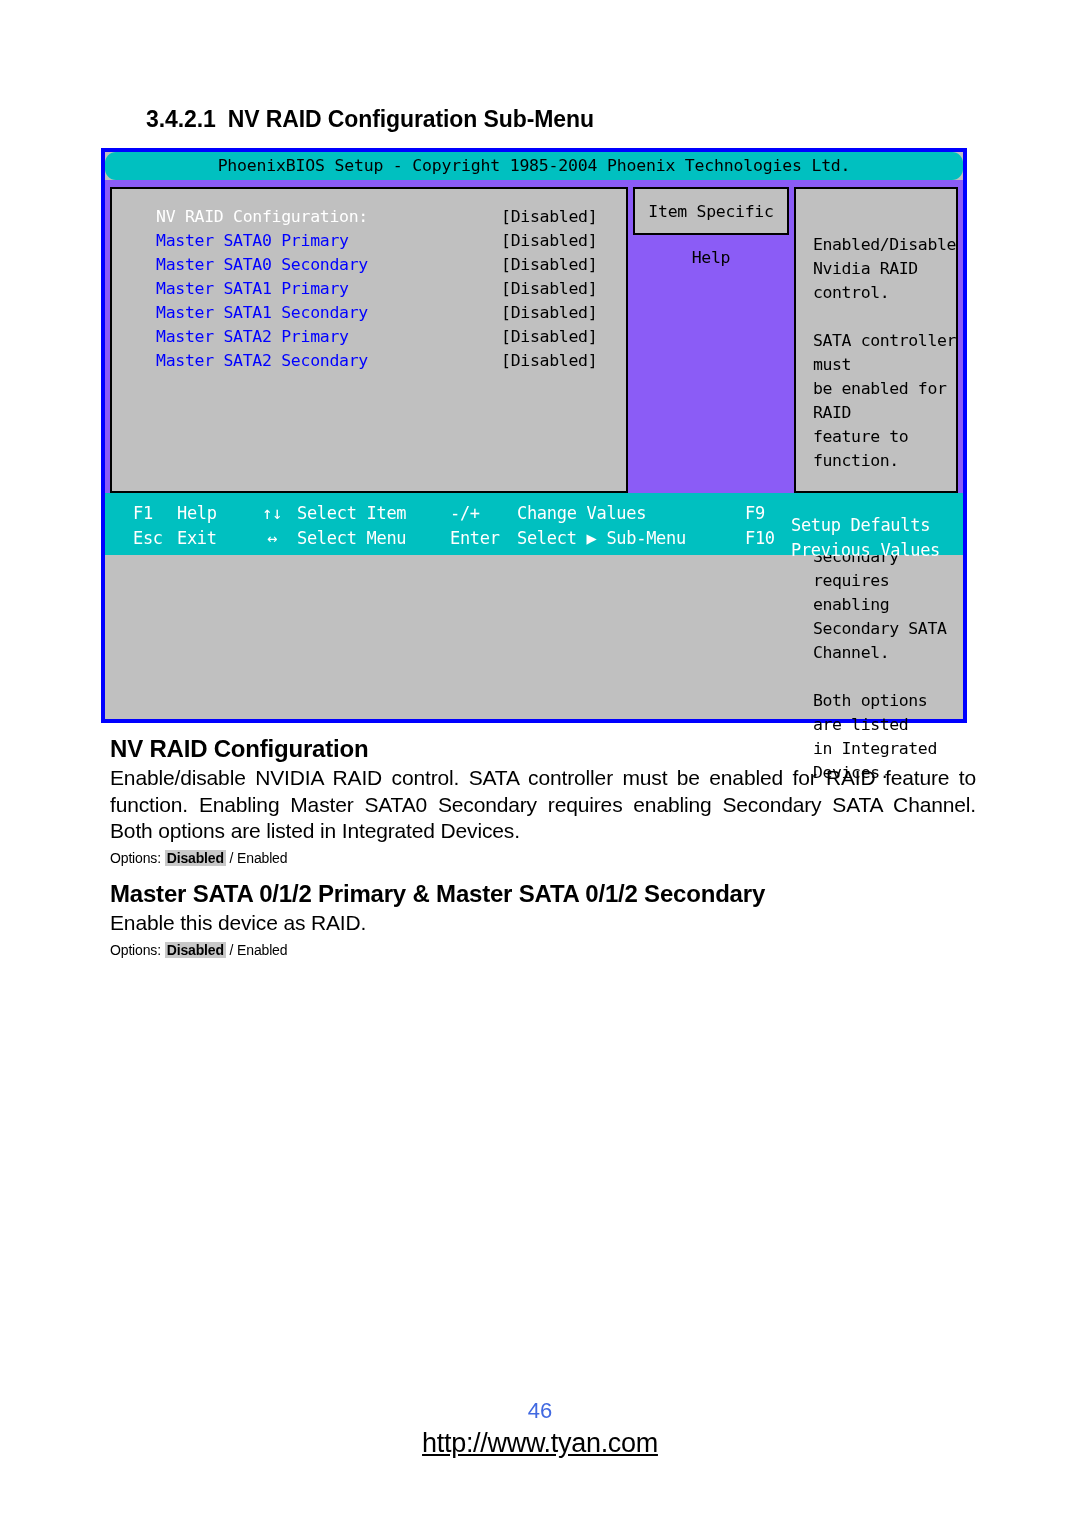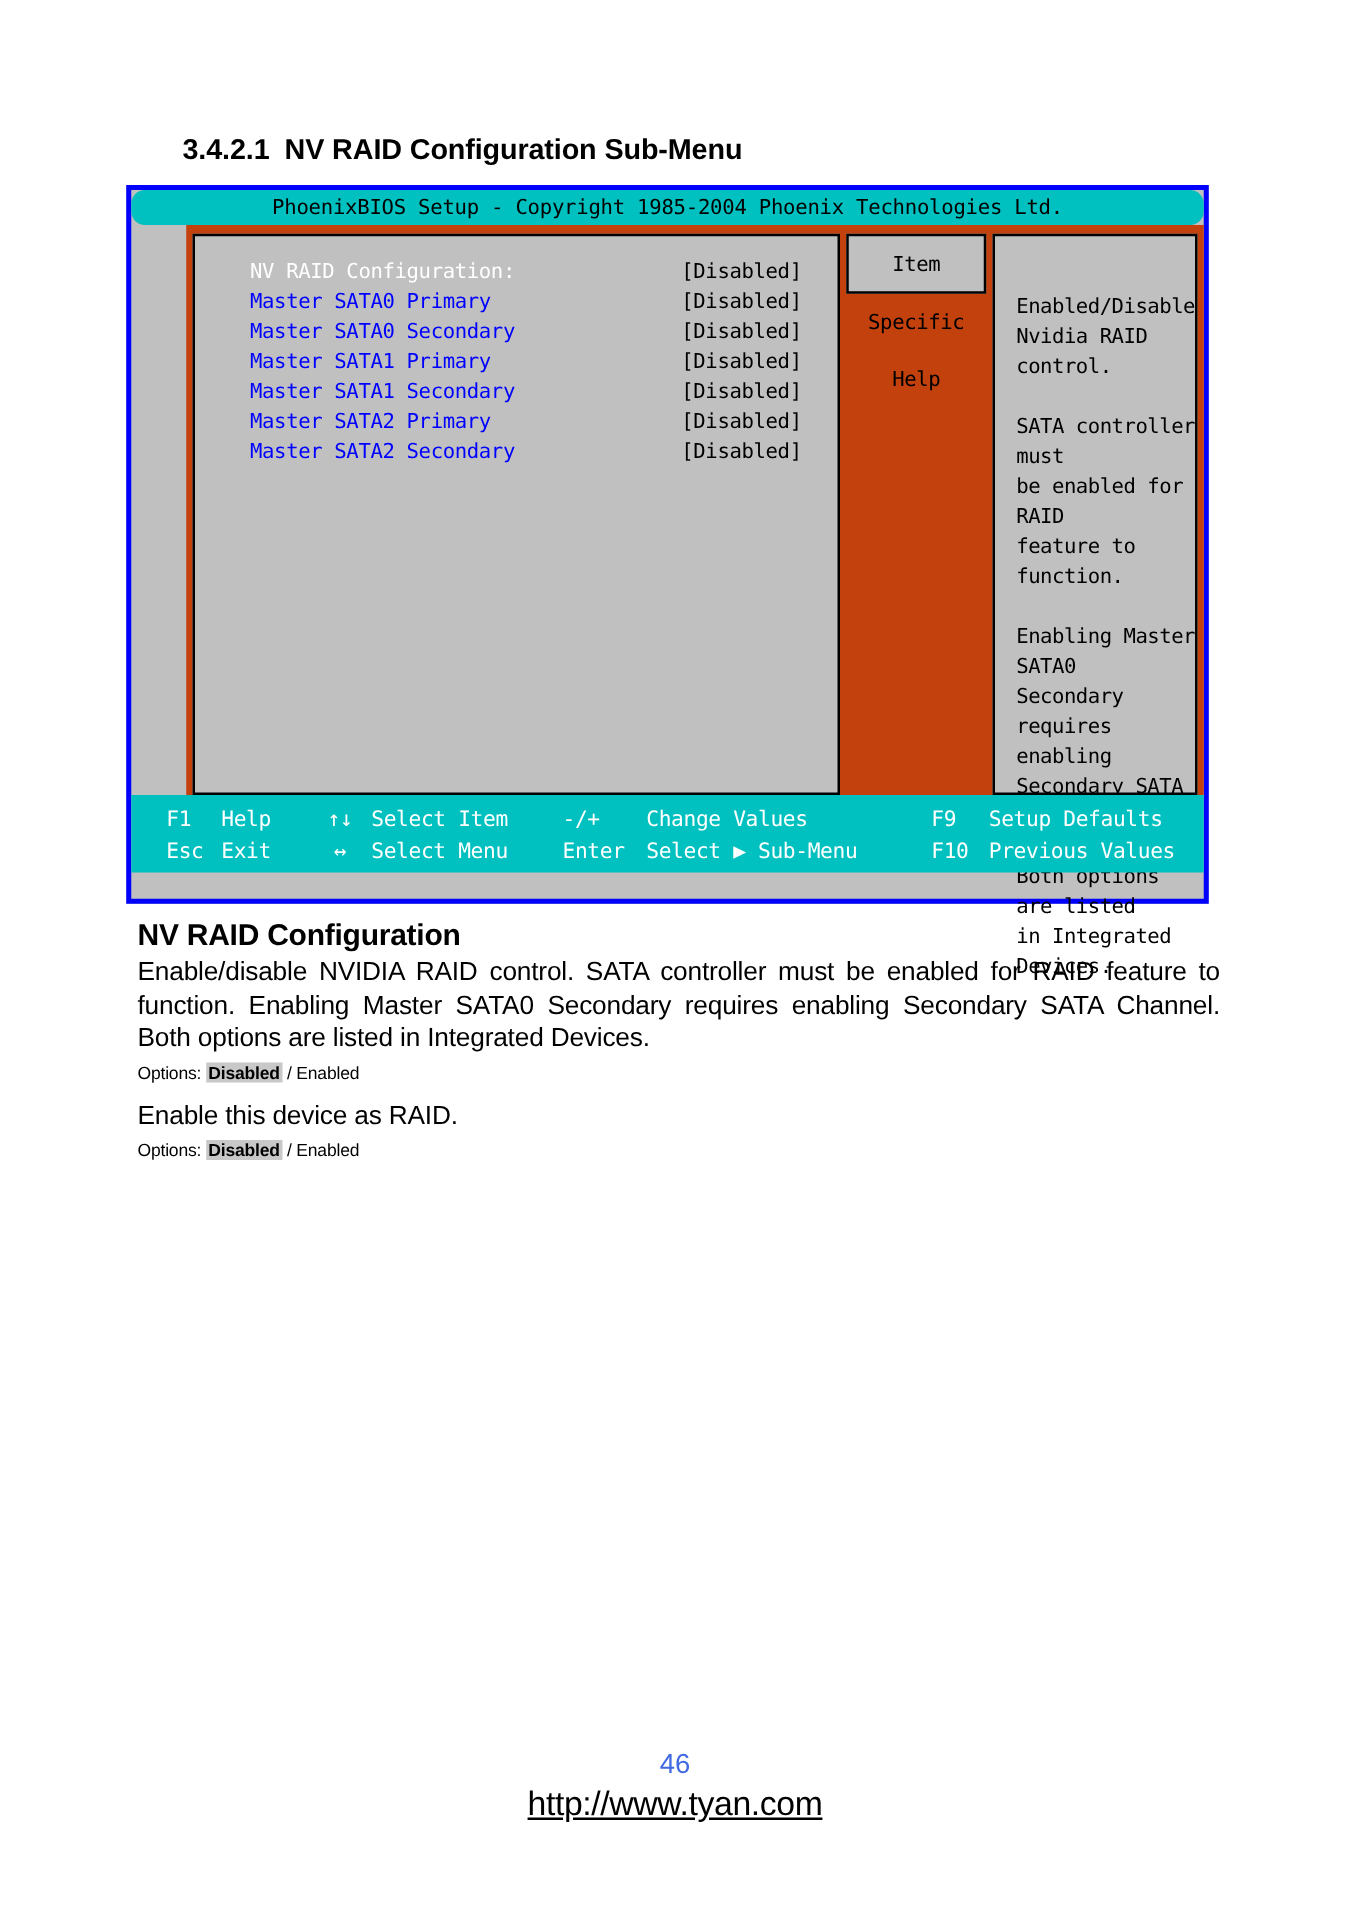--- a/index.html
+++ b/index.html
@@ -67,27 +67,26 @@
     padding: 0 9px;
     background: #c0c0c0;
     color: #0000ff;
     font-size: 17px;
     letter-spacing: -0.2px;
     white-space: nowrap;
   }
 
   .bios-body {
     position: relative;
-    height: 456px;
-    background: #c2410c;
+    height: 313px;
+    background: #8b5cf6;
     padding: 7px 5px 0 5px;
     box-sizing: border-box;
     display: flex;
     gap: 5px;
-    margin-left: 44px;
   }
 
   
   .settings-pane {
     width: 518px;
     border: 2px solid #000000;
     box-sizing: border-box;
     background: #c0c0c0;
     padding: 18px 0 0 0;
     position: relative;
@@ -166,21 +165,21 @@
   .key-row.r1 { top: 8px; }
   .key-row.r2 { top: 33px; }
   .kcell { position: absolute; }
   .k-a  { left: 28px; }
   .k-b  { left: 72px; }
   .k-c  { left: 152px; text-align: center; width: 30px; }
   .k-d  { left: 192px; }
   .k-e  { left: 345px; }
   .k-f  { left: 412px; }
   .k-g  { left: 640px; }
-  .k-h  { left: 686px; }
+  .k-h  { left: 686px; margin-top: 12px; }
 
   
   .section {
     position: absolute;
     left: 110px;
     width: 866px;
   }
   .sec-title {
     font-size: 24px;
     font-weight: bold;
@@ -324,20 +323,21 @@
 
 <div class="section" id="section-nvraid">
   <p class="sec-title">NV RAID Configuration</p>
   <p class="sec-para">Enable/disable NVIDIA RAID control.  SATA controller must be enabled for RAID feature to function.   Enabling Master SATA0 Secondary requires enabling Secondary SATA Channel.  Both options are listed in Integrated Devices.</p>
   <p class="opt-line">
     <span>Options: </span><span class="hl">Disabled</span><span> / Enabled</span>
   </p>
 </div>
 
 <div class="section" id="section-master">
+  <p class="sec-title">Master SATA 0/1/2 Primary &amp; Master SATA 0/1/2 Secondary</p>
   <p class="sec-para nojust">Enable this device as RAID.</p>
   <p class="opt-line">
     <span>Options: </span><span class="hl">Disabled</span><span> / Enabled</span>
   </p>
 </div>
 
 <div class="page-number">46</div>
 <div class="page-url"><span>http://www.tyan.com</span></div>
 
 </body></html>

